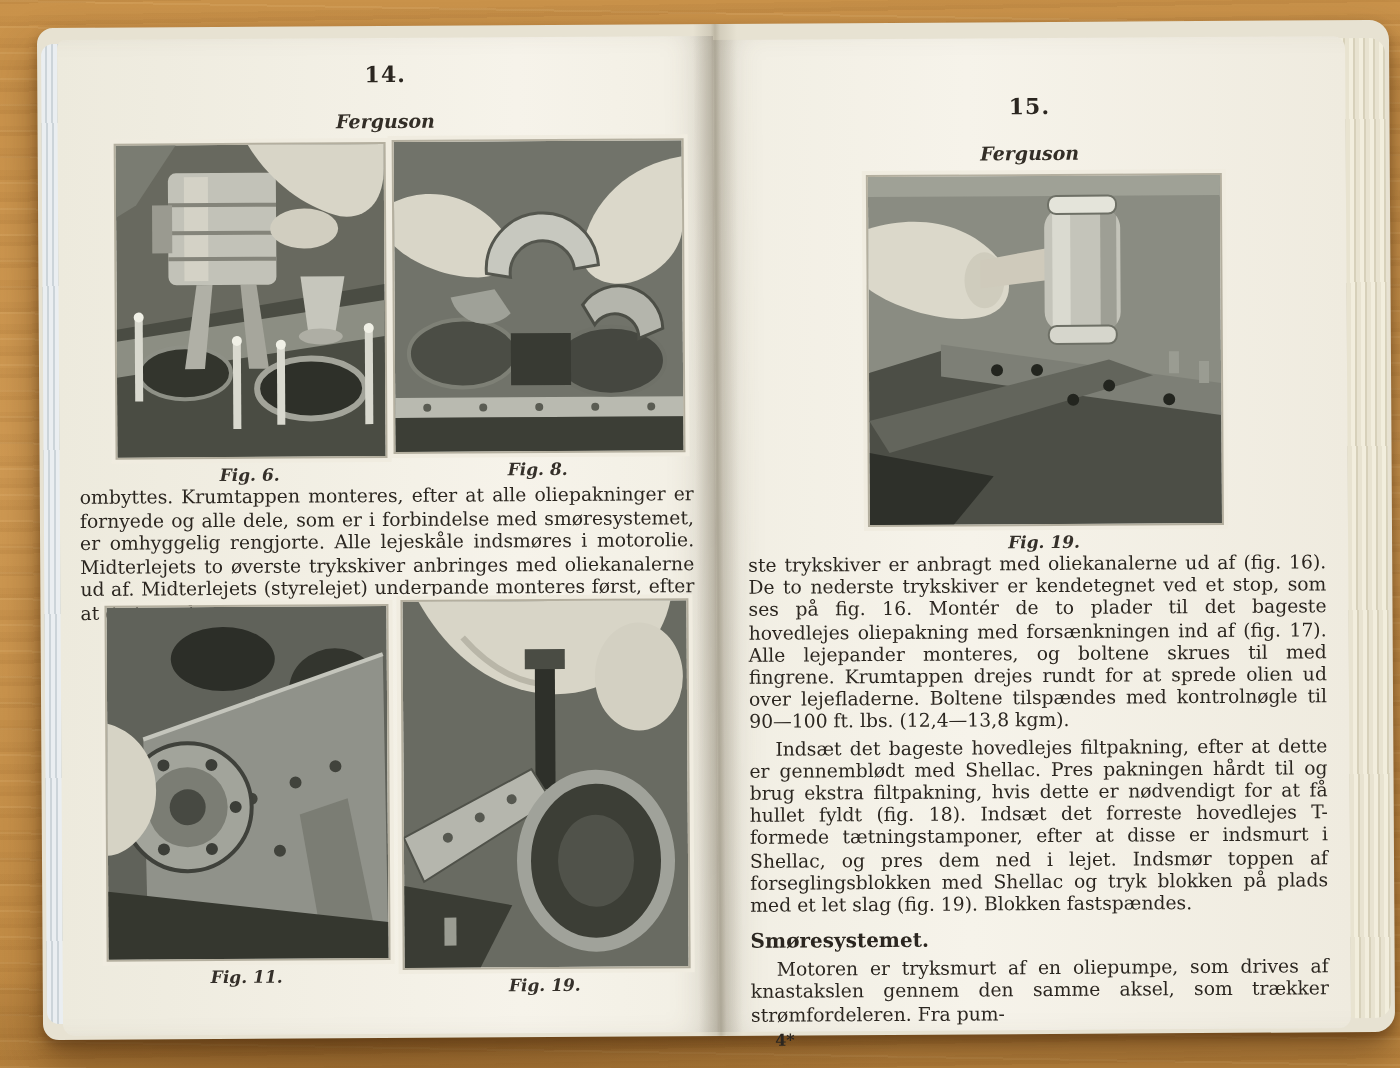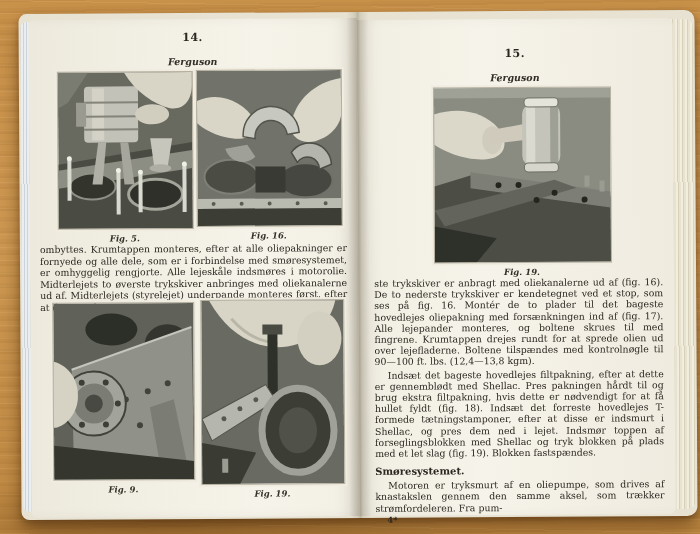--- a/index.html
+++ b/index.html
@@ -107,21 +107,21 @@
           <line x1="26" y1="30" x2="80" y2="30" stroke="#84847a" stroke-width="2"></line>
           <line x1="26" y1="44" x2="80" y2="44" stroke="#84847a" stroke-width="2"></line>
           <line x1="26" y1="57" x2="80" y2="57" stroke="#84847a" stroke-width="2"></line>
           <rect x="18" y="30" width="10" height="24" fill="#9a9a90"></rect>
           <polygon points="92,66 114,66 109,96 96,96" fill="#c6c6bc"></polygon>
           <ellipse cx="102" cy="96" rx="11" ry="4" fill="#aeaea4"></ellipse>
           <path d="M66,0 C78,20 96,32 112,36 C126,38 134,28 134,12 L134,0 Z" fill="#d8d5c7"></path>
           <ellipse cx="94" cy="42" rx="17" ry="10" fill="#d1cec0"></ellipse>
           <polygon points="0,0 30,0 10,30 0,36" fill="#7a7c72"></polygon>
         </svg>
-        <figcaption>Fig. 5.</figcaption>
+        <figcaption>Fig. 6.</figcaption>
       </figure>
 
       <figure class="photo" style="left:167px;top:51px;width:144px">
         <svg width="144" height="155" viewBox="0 0 144 155">
           <rect width="144" height="155" fill="#71736a"></rect>
           <rect y="128" width="144" height="10" fill="#b9bab0"></rect>
           <g fill="#5a5c53">
               <circle cx="16" cy="133" r="2"></circle>
               <circle cx="44" cy="133" r="2"></circle>
               <circle cx="72" cy="133" r="2"></circle>
@@ -131,21 +131,21 @@
           <rect y="138" width="144" height="17" fill="#3c3e36"></rect>
           <ellipse cx="34" cy="106" rx="27" ry="17" fill="#4b4d45" stroke="#7e8076" stroke-width="2"></ellipse>
           <ellipse cx="108" cy="110" rx="27" ry="17" fill="#454740" stroke="#6f7168" stroke-width="2"></ellipse>
           <rect x="58" y="96" width="30" height="26" fill="#383a33"></rect>
           <path d="M0,30 C22,20 46,30 58,50 C62,60 54,68 42,68 C22,68 6,58 0,52 Z" fill="#d9d6c8"></path>
           <path d="M144,8 C118,12 98,30 94,54 C92,66 104,74 118,71 C136,66 144,52 144,44 Z" fill="#dbd8ca"></path>
           <path d="M46,66 A28,28 0 0 1 102,62 L90,64 A16,16 0 0 0 58,68 Z" fill="#c7c8bf" stroke="#54564e" stroke-width="1.5"></path>
           <path d="M94,82 A22,22 0 0 1 134,94 L122,99 A12,12 0 0 0 100,92 Z" fill="#b4b5ac" stroke="#4c4e46" stroke-width="1.5"></path>
           <path d="M28,78 A18,18 0 0 0 58,86 L50,74 Z" fill="#9fa198"></path>
         </svg>
-        <figcaption>Fig. 16.</figcaption>
+        <figcaption>Fig. 8.</figcaption>
       </figure>
 
       <p class="bodytext left-para">ombyttes. Krumtappen monteres, efter at alle oliepakninger er fornyede og alle dele, som er i forbindelse med smøresystemet, er omhyggelig rengjorte. Alle lejeskåle indsmøres i motorolie. Midterlejets to øverste trykskiver anbringes med oliekanalerne ud af. Midterlejets (styrelejet) underpande monteres først, efter at de to neder-</p>
 
       <figure class="photo" style="left:22px;top:283px;width:140px">
         <svg width="140" height="176" viewBox="0 0 140 176">
           <rect width="140" height="176" fill="#60625a"></rect>
           <ellipse cx="58" cy="26" rx="26" ry="16" fill="#2c2e28"></ellipse>
           <ellipse cx="114" cy="42" rx="23" ry="21" fill="#33352e"></ellipse>
           <polygon points="18,66 138,24 140,176 20,176" fill="#90928a"></polygon>
@@ -165,21 +165,21 @@
               <circle cx="64" cy="100" r="3"></circle>
               <circle cx="52" cy="121" r="3"></circle>
               <circle cx="28" cy="121" r="3"></circle>
               <circle cx="16" cy="100" r="3"></circle>
               <circle cx="28" cy="79" r="3"></circle>
               <circle cx="52" cy="79" r="3"></circle>
             </g>
           <path d="M0,58 C16,62 26,78 24,96 C22,114 8,124 0,124 Z" fill="#d6d3c5"></path>
           <polygon points="0,142 140,158 140,176 0,176" fill="#35372f"></polygon>
         </svg>
-        <figcaption>Fig. 9.</figcaption>
+        <figcaption>Fig. 11.</figcaption>
       </figure>
 
       <figure class="photo" style="left:170px;top:281px;width:142px">
         <svg width="142" height="183" viewBox="0 0 142 183">
           <rect width="142" height="183" fill="#696b62"></rect>
           <path d="M8,0 C28,36 58,50 86,46 C112,42 130,20 134,0 Z" fill="#d8d5c7"></path>
           <ellipse cx="118" cy="38" rx="22" ry="27" fill="#d3d0c2"></ellipse>
           <path d="M30,18 C44,34 60,42 76,42" stroke="#b9b6a8" stroke-width="3" fill="none"></path>
           <rect x="66" y="28" width="10" height="66" fill="#2e302a"></rect>
           <rect x="61" y="24" width="20" height="10" fill="#4a4c44"></rect>

